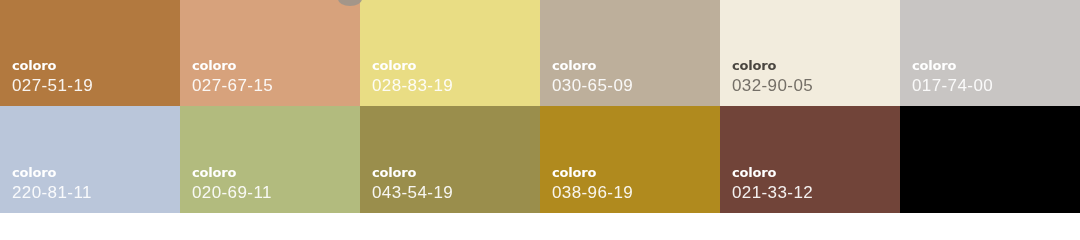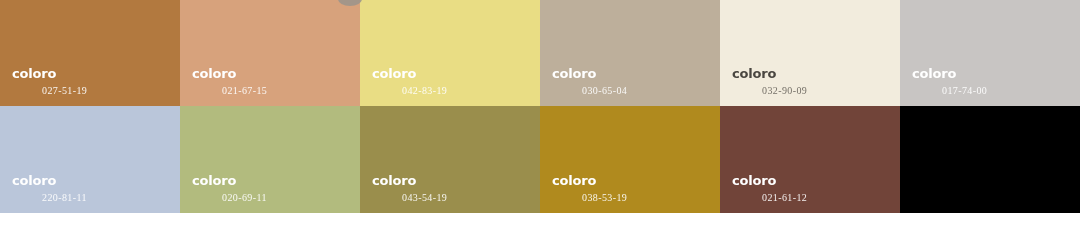--- a/index.html
+++ b/index.html
@@ -43,26 +43,25 @@
     font-family: "DejaVu Sans", sans-serif;
     font-weight: bold;
     font-size: 13px;
     letter-spacing: -0.2px;
     line-height: 1.15;
     margin-bottom: 3px;
   }
 
   .code {
     display: block;
-    font-family: Liberation Serif, serif;
-    font-size: 10px;
+    font-family: Liberation Sans, sans-serif;
+    font-size: 17px;
     letter-spacing: 0.4px;
     line-height: 1.15;
     opacity: 0.92;
-    margin-left: 30px;
   }
 
   
   .swatch.on-dark .brand { color: #ffffff; }
   .swatch.on-dark .code  { color: #ffffff; }
 
   
   .swatch.on-light .brand { color: #4a4640; }
   .swatch.on-light .code  { color: #6a655d; }
 
@@ -85,39 +84,39 @@
 <div id="palette-grid">
     <div class="swatch on-dark" style="background: rgb(178, 121, 63);">
       <div class="swatch-label">
         <span class="brand">coloro</span>
         <span class="code">027-51-19</span>
       </div>
     </div>
     <div class="swatch on-dark" style="background: rgb(215, 162, 124);">
       <div class="swatch-label">
         <span class="brand">coloro</span>
-        <span class="code">021-67-15</span>
+        <span class="code">027-67-15</span>
       </div>
     </div>
     <div class="swatch on-dark" style="background: rgb(233, 221, 132);">
       <div class="swatch-label">
         <span class="brand">coloro</span>
-        <span class="code">042-83-19</span>
+        <span class="code">028-83-19</span>
       </div>
     </div>
     <div class="swatch on-dark" style="background: rgb(189, 175, 155);">
       <div class="swatch-label">
         <span class="brand">coloro</span>
-        <span class="code">030-65-04</span>
+        <span class="code">030-65-09</span>
       </div>
     </div>
     <div class="swatch on-light" style="background: rgb(242, 236, 221);">
       <div class="swatch-label">
         <span class="brand">coloro</span>
-        <span class="code">032-90-09</span>
+        <span class="code">032-90-05</span>
       </div>
     </div>
     <div class="swatch on-dark" style="background: rgb(200, 197, 195);">
       <div class="swatch-label">
         <span class="brand">coloro</span>
         <span class="code">017-74-00</span>
       </div>
     </div>
     <div class="swatch on-dark" style="background: rgb(186, 198, 218);">
       <div class="swatch-label">
@@ -133,24 +132,24 @@
     </div>
     <div class="swatch on-dark" style="background: rgb(154, 142, 76);">
       <div class="swatch-label">
         <span class="brand">coloro</span>
         <span class="code">043-54-19</span>
       </div>
     </div>
     <div class="swatch on-dark" style="background: rgb(176, 138, 30);">
       <div class="swatch-label">
         <span class="brand">coloro</span>
-        <span class="code">038-53-19</span>
+        <span class="code">038-96-19</span>
       </div>
     </div>
     <div class="swatch on-dark" style="background: rgb(113, 68, 57);">
       <div class="swatch-label">
         <span class="brand">coloro</span>
-        <span class="code">021-61-12</span>
+        <span class="code">021-33-12</span>
       </div>
     </div>
     <div class="swatch on-dark no-label" style="background: rgb(0, 0, 0);"></div>
     <div id="top-edge-artifact"></div>
   </div>
 
 </body></html>

